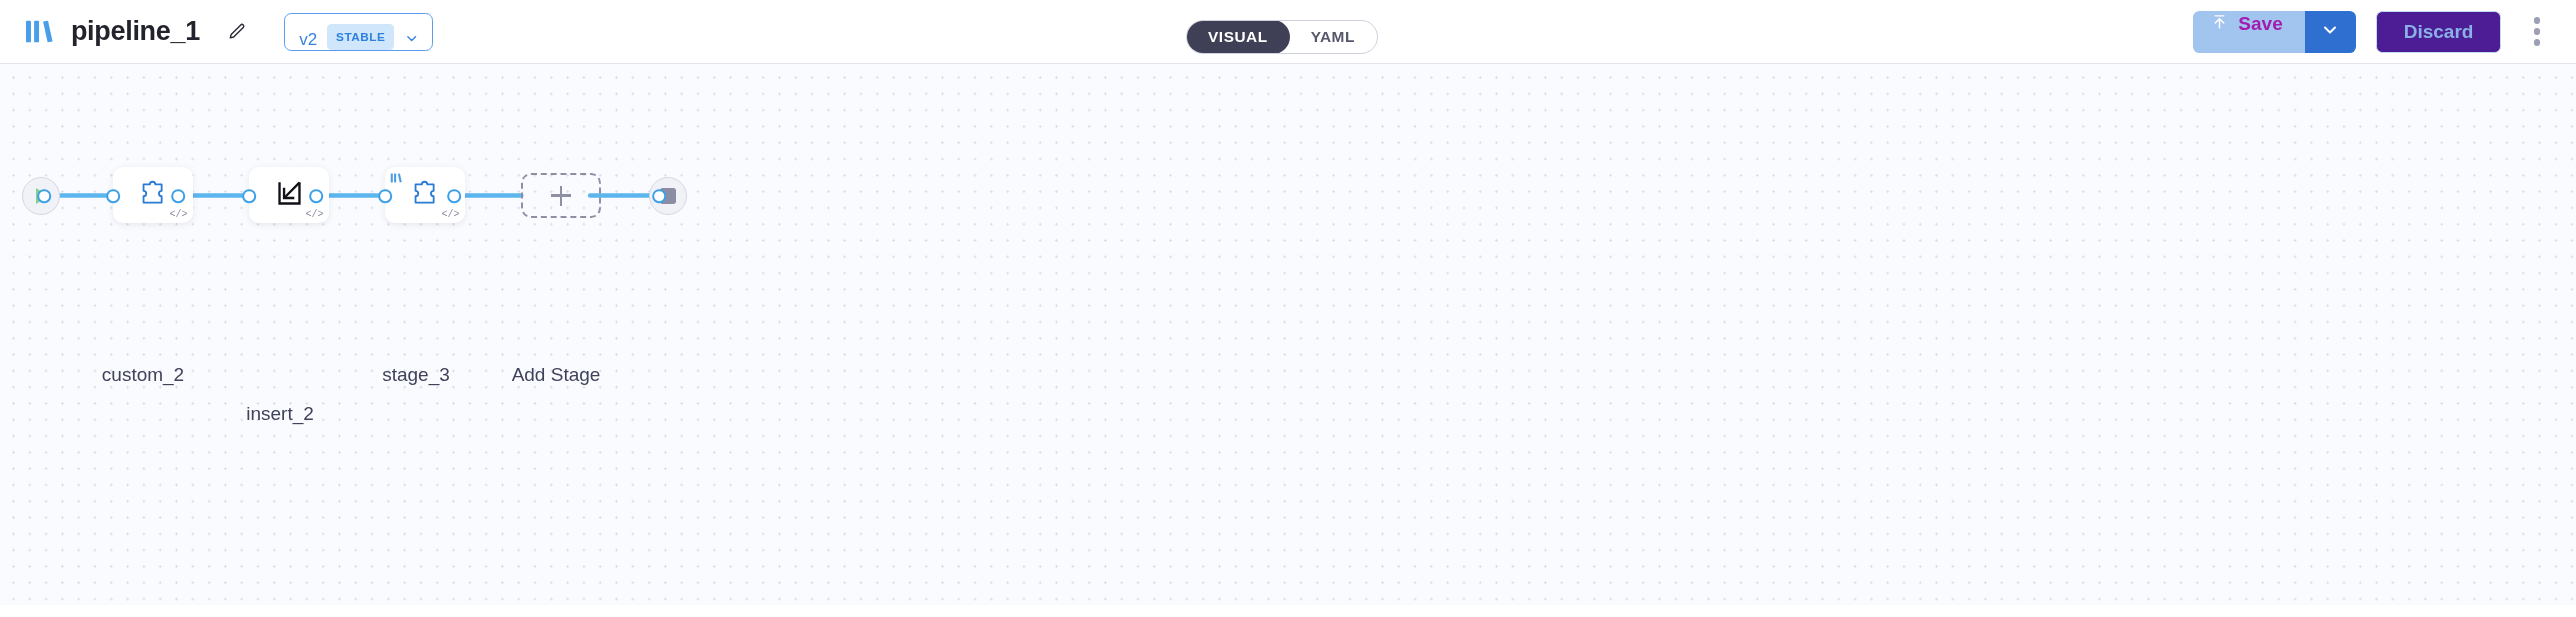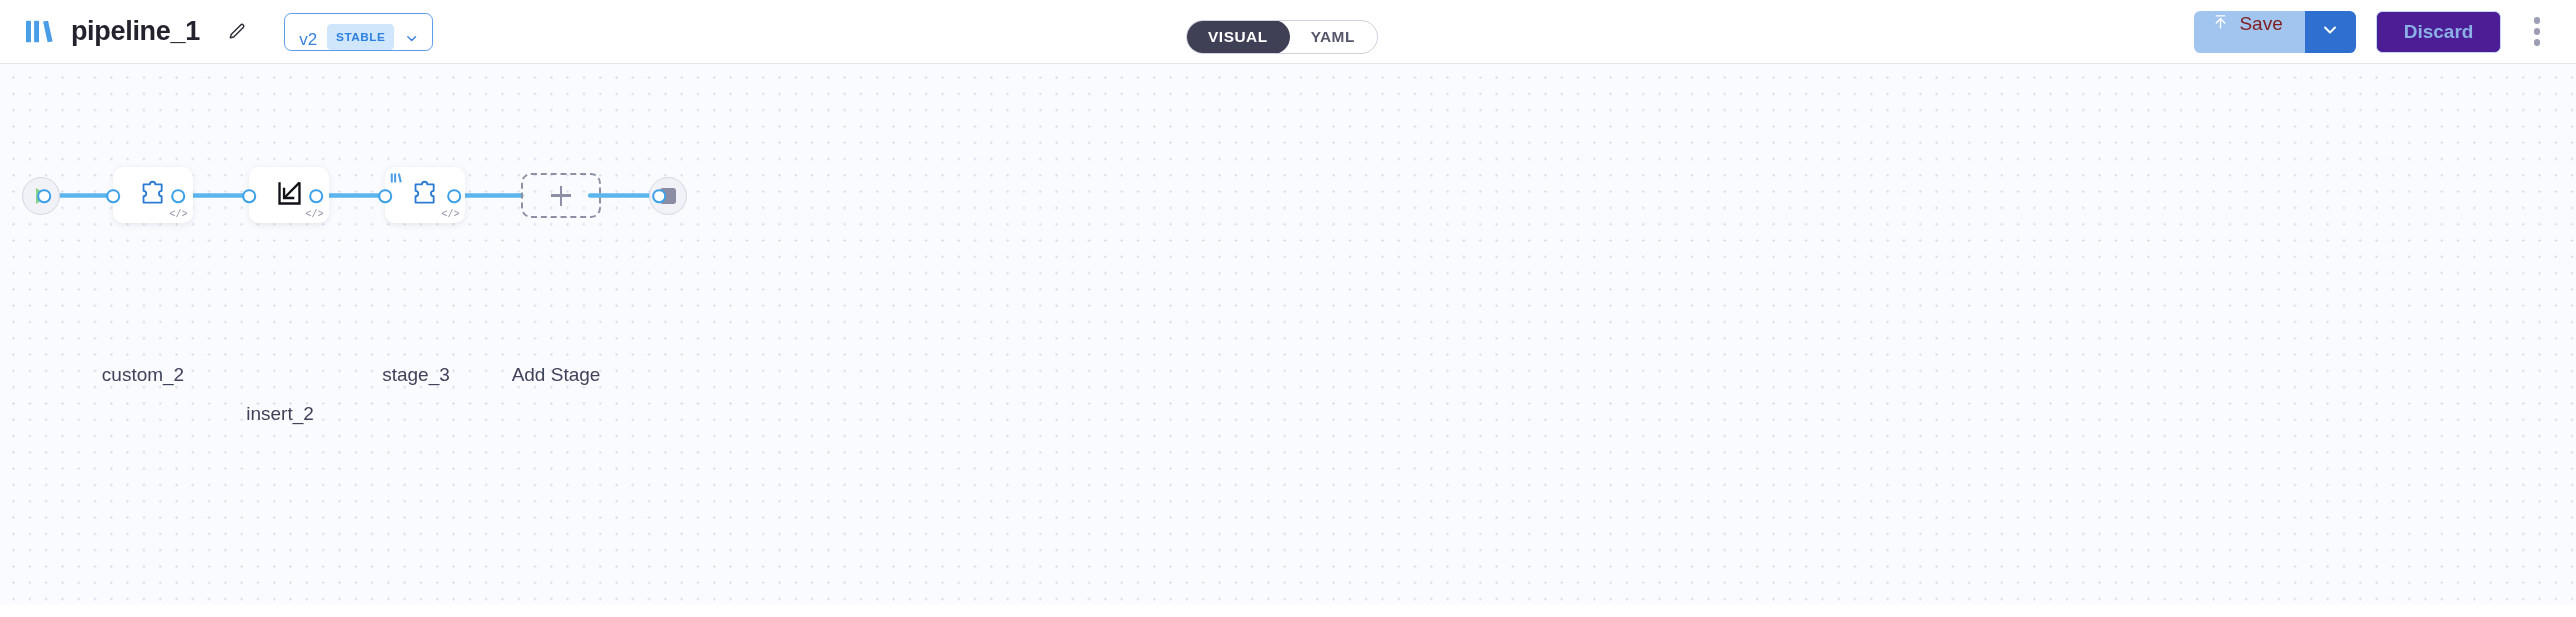--- a/index.html
+++ b/index.html
@@ -93,23 +93,23 @@
 
   .header-actions {
     margin-left: auto;
     display: flex;
     align-items: center;
     gap: 20px;
   }
   .save-group { display: flex; align-items: stretch; border-radius: 6.4px; overflow: hidden; height: 42px; }
   .save-btn {
     background: #a2c5ef;
-    color: #7f1d1d;
+    color: #a21caf;
     font-size: 19px;
-    font-weight: normal;
+    font-weight: bold;
     display: flex; align-items: center; gap: 10px;
     padding: 0 22px 16px 18px;
     cursor: pointer;
     border: none;
   }
   .save-caret {
     background: #2f6fd0;
     width: 51px;
     display: flex; align-items: center; justify-content: center;
     cursor: pointer;

